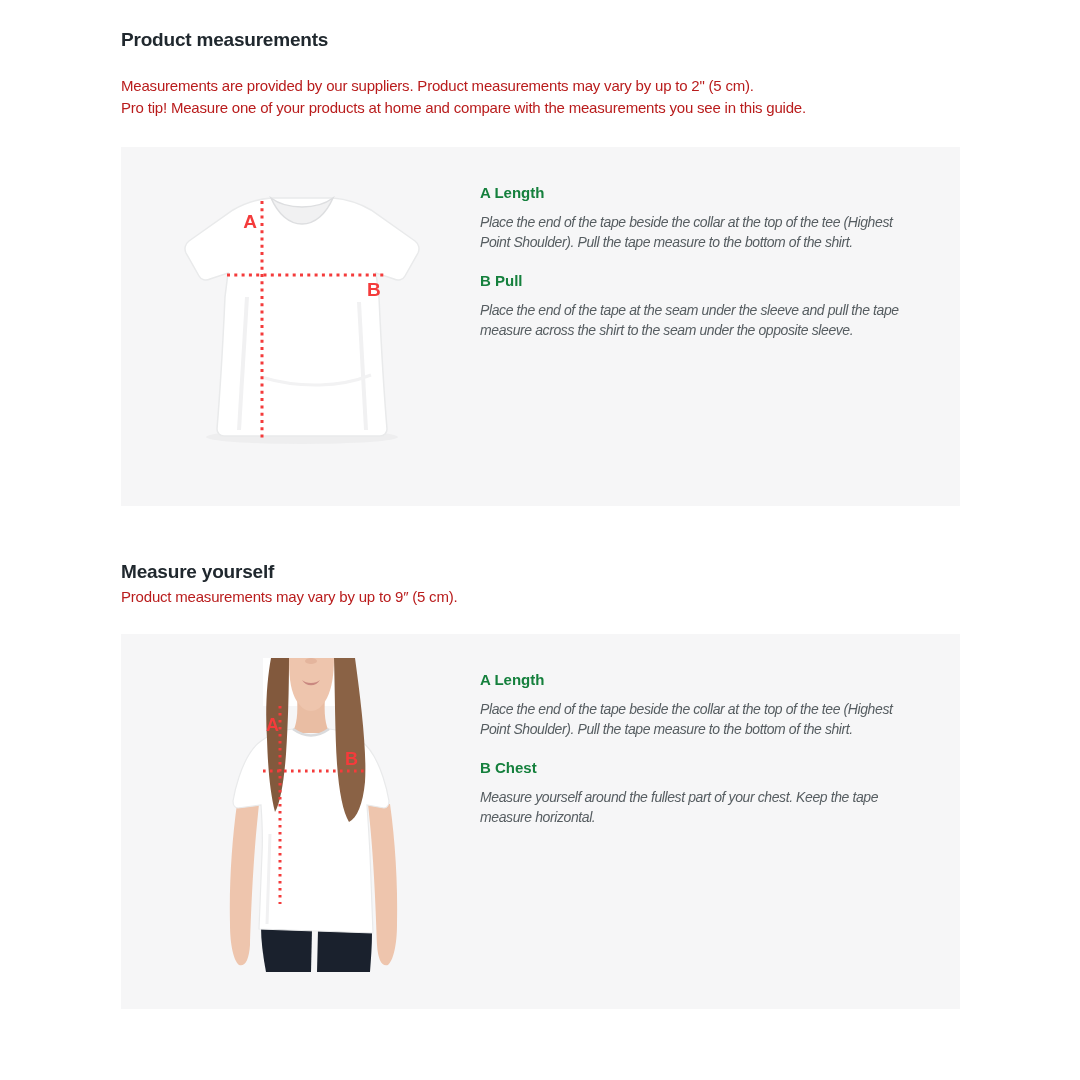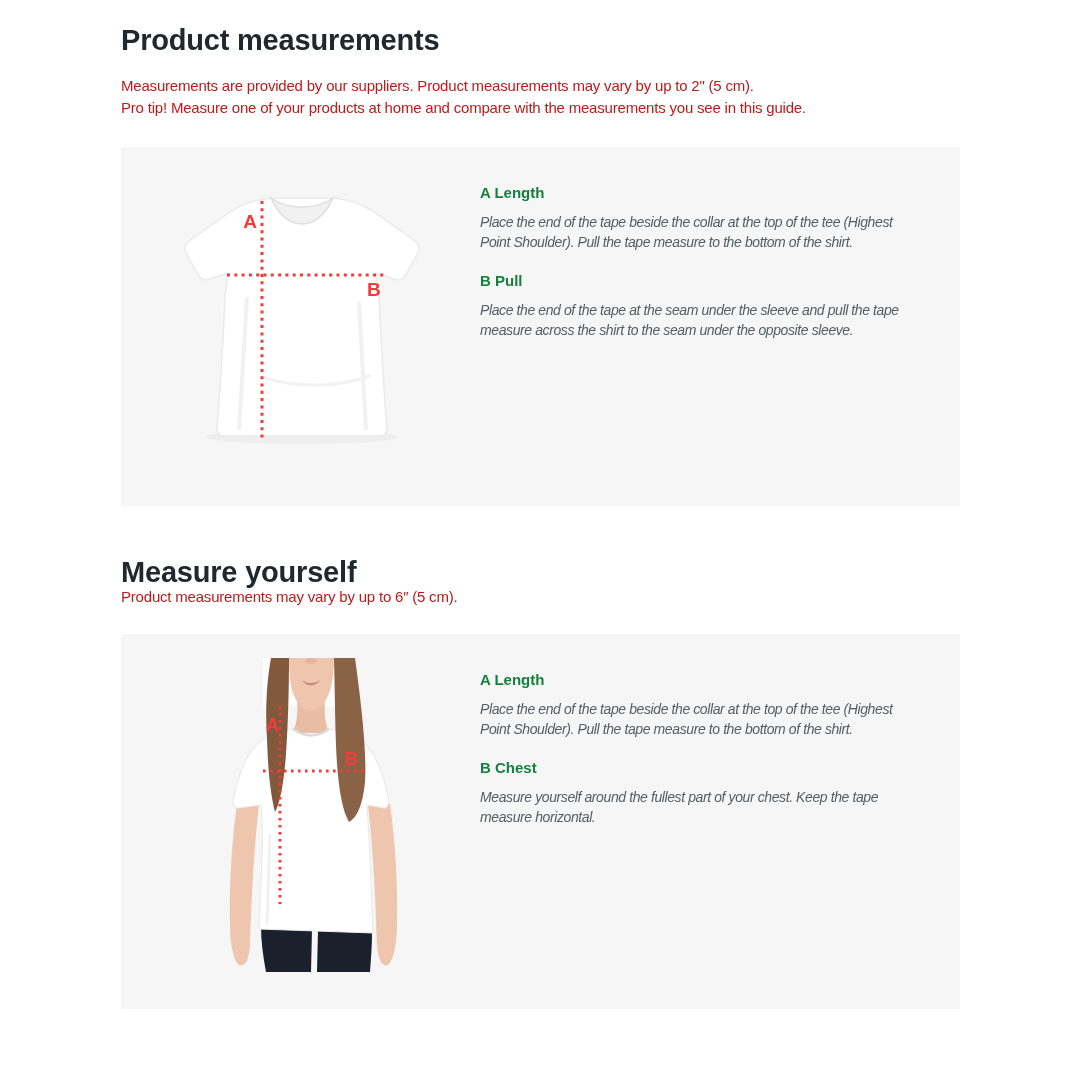--- a/index.html
+++ b/index.html
@@ -10,21 +10,21 @@
     font-family: "Liberation Sans", sans-serif;
     overflow: hidden;
   }
   .content {
     margin-left: 121px;
     width: 839px;
     padding-top: 26px;
   }
   h2.section-title {
     margin: 0;
-    font-size: 29px;
+    font-size: 19px;
     line-height: 28px;
     font-weight: 700;
     letter-spacing: -0.2px;
     color: #20282e;
   }
   h2.section-title.second { margin-top: 52px; }
   p.intro {
     margin: 0;
     font-size: 15px;
     line-height: 22px;
@@ -124,21 +124,21 @@
       <p class="desc">Place the end of the tape beside the collar at the top of the tee (Highest
 Point Shoulder). Pull the tape measure to the bottom of the shirt.</p>
       <h3 class="second-item">B Pull</h3>
       <p class="desc">Place the end of the tape at the seam under the sleeve and pull the tape
 measure across the shirt to the seam under the opposite sleeve.</p>
     </div>
   </div>
 
   <h2 class="section-title second">Measure yourself</h2>
 
-  <p class="intro next">Product measurements may vary by up to 6″ (5 cm).</p>
+  <p class="intro next">Product measurements may vary by up to 9″ (5 cm).</p>
 
   <div class="panel second">
     <div class="panel-figure">
       <svg width="359" height="375" viewBox="0 0 359 375">
 
         <rect x="142" y="24" width="90" height="48" fill="#ffffff"></rect>
 
         <path d="M176,62 C177,80 176,91 171,99 L209,99 C204,91 203,80 204,62 Z" fill="#e9bda3"></path>
 
         <path d="M168,24 L213,24 C213,40 211,54 206,64 C201,73 196,77 190,77 C184,77 179,73 174,64 C169,54 168,40 168,24 Z" fill="#eec5ad"></path>

